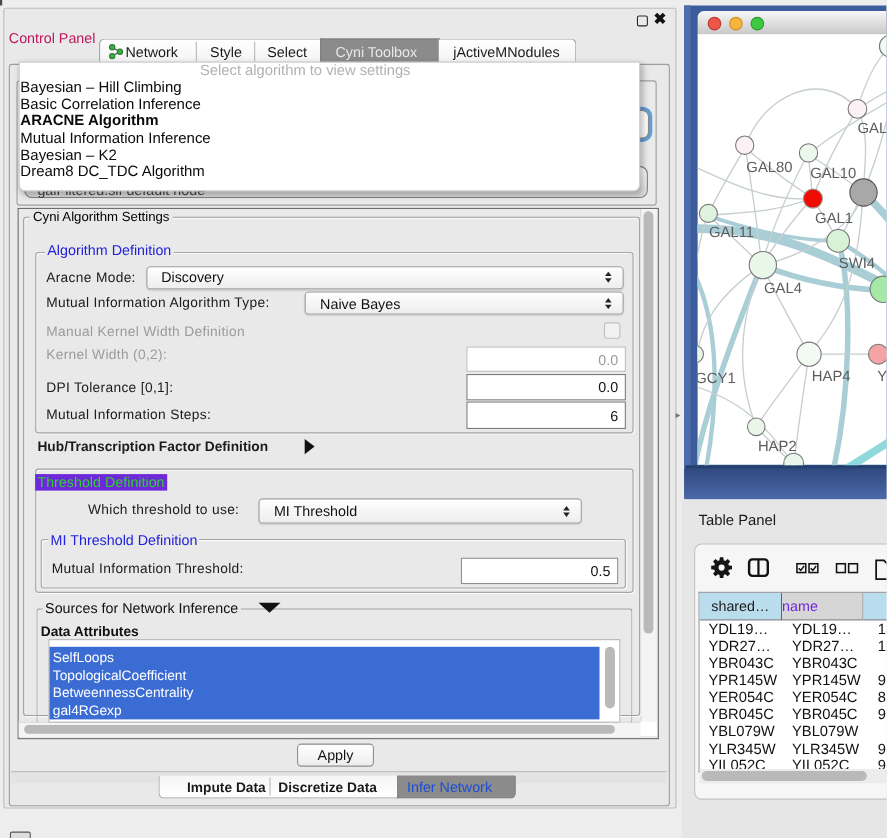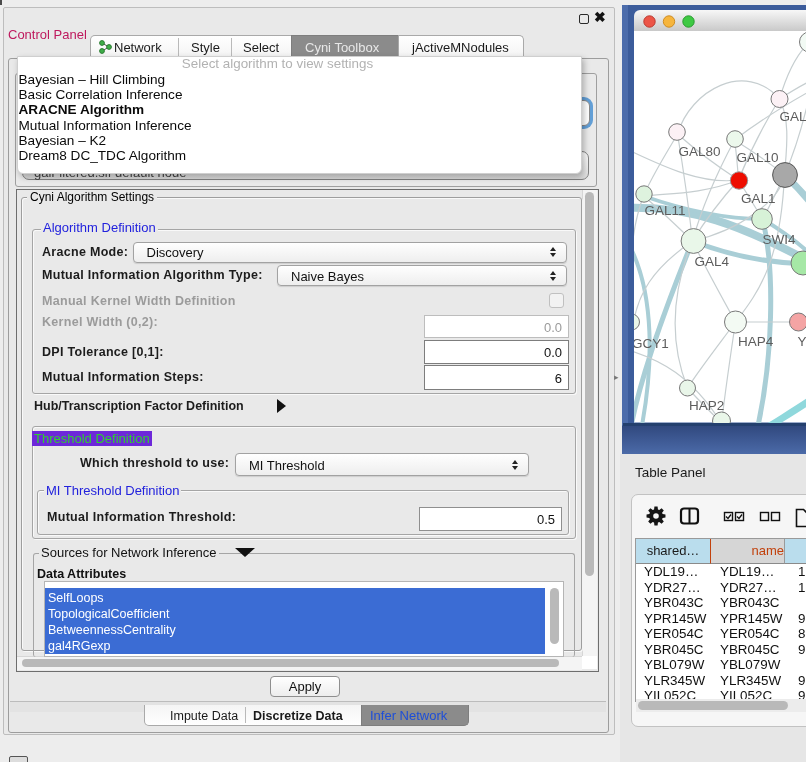--- a/index.html
+++ b/index.html
@@ -1,19 +1,19 @@
 <!DOCTYPE html>
 <html><head>
 <meta charset="utf-8">
 <style>
 html,body{margin:0;padding:0}
 body{width:806px;height:762px;position:relative;font-family:"Liberation Sans",sans-serif;background:#ededed;overflow:hidden}
 .abs{position:absolute}
 .gb{position:absolute;border:1px solid #a5a5a5;border-radius:3px;box-shadow:1px 1px 0 rgba(255,255,255,.7), inset 1px 1px 0 rgba(255,255,255,.7)}
-.lbl{position:absolute;font-size:12.5px;font-weight:bold;color:#1c1c1c;white-space:nowrap;letter-spacing:.3px}
+.lbl{position:absolute;font-size:12.5px;font-weight:normal;color:#1c1c1c;white-space:nowrap;letter-spacing:.3px}
 .combo{position:absolute;border:1px solid #a2a2a2;border-radius:4px;background:linear-gradient(#ffffff,#f7f7f7 45%,#eeeeee);box-shadow:0 1px 1px rgba(0,0,0,.12);font-size:13px;color:#111}
 .combo .ct{position:absolute;left:13px;top:50%;transform:translateY(-50%);white-space:nowrap}
 .arr{position:absolute;right:9px;top:50%;width:7px;height:12px;transform:translateY(-50%)}
 .arr:before{content:"";position:absolute;left:0;top:1px;border-left:3.5px solid transparent;border-right:3.5px solid transparent;border-bottom:4.5px solid #222}
 .arr:after{content:"";position:absolute;left:0;bottom:1px;border-left:3.5px solid transparent;border-right:3.5px solid transparent;border-top:4.5px solid #222}
 .tf{position:absolute;background:#fff;border:1px solid #8f8f8f;font-size:13px;color:#111;text-align:right}
 .tf span{position:absolute;right:6px;top:50%;transform:translateY(-50%)}
 .sbthumb{position:absolute;background:#b9b9b9;border-radius:5px}
 </style>
 </head>
@@ -122,21 +122,21 @@
 <div class="abs" style="left:45.4px;top:587.5px;width:500px;height:66.5px;background:#3b6cd4"></div>
 <div class="abs" style="left:48px;top:589.5px;font-size:12.5px;color:#fff;line-height:16px">SelfLoops<br>TopologicalCoefficient<br>BetweennessCentrality<br>gal4RGexp</div>
 <div class="sbthumb" style="left:550px;top:588px;width:8.5px;height:56px"></div>
 
 <div class="abs" style="left:270px;top:676px;width:68px;height:19px;background:linear-gradient(#ffffff,#ededed);border:1px solid #8f8f8f;border-radius:4px;text-align:center;font-size:13px;color:#111;line-height:19px">Apply</div>
 
 <div class="abs" style="left:10px;top:701px;width:596px;height:10px;background:#e3e3e3;border-top:1px solid #bcbcbc"></div>
 <div class="abs" style="left:144px;top:705px;width:216px;height:20px;background:linear-gradient(#f5f5f5,#ffffff);border:1px solid #a9a9a9;border-top:none;border-radius:0 0 0 5px"></div>
 <div class="abs" style="left:244.5px;top:707px;width:1px;height:16px;background:#b9b9b9"></div>
 <div class="abs" style="left:360.5px;top:705px;width:106px;height:20px;background:#8b8b8b;border:1px solid #7e7e7e;border-top:none;border-radius:0 0 5px 0"></div>
-<div class="abs" style="left:170px;top:709px;font-size:12.5px;font-weight:normal;color:#1a1a1a">Impute Data</div>
+<div class="abs" style="left:170px;top:709px;font-size:12.5px;font-weight:bold;color:#1a1a1a">Impute Data</div>
 <div class="abs" style="left:253px;top:709px;font-size:12.5px;font-weight:bold;color:#1a1a1a">Discretize Data</div>
 <div class="abs" style="left:370px;top:708px;font-size:13px;color:#1d4ed8">Infer Network</div>
 
 <div class="abs" style="left:9px;top:756px;width:17px;height:10px;border:1.5px solid #555;background:#ddd;border-radius:2px"></div>
 
 <div class="abs" style="left:17px;top:56px;width:563px;height:116px;background:#fff;border-radius:0 0 6px 6px;box-shadow:2px 3px 6px rgba(0,0,0,.28);border:1px solid #cfcfcf"></div>
 <div class="abs" style="left:17px;top:56px;width:521px;height:15px;font-size:13.4px;color:#b2b2b2;text-align:center;line-height:15px">Select algorithm to view settings</div>
 <div class="abs" style="left:18.5px;top:71.5px;font-size:13.6px;color:#0a0a0a;line-height:15.35px">Bayesian – Hill Climbing<br>Basic Correlation Inference<br><b>ARACNE Algorithm</b><br>Mutual Information Inference<br>Bayesian – K2<br>Dream8 DC_TDC Algorithm</div>
 
 <div class="abs" style="left:614px;top:372px;font-size:9px;color:#777">▸</div>
@@ -246,21 +246,21 @@
 <path d="M82,10.5 l2,2 l3,-4" stroke-width="1.3"></path>
 <path d="M93,10.5 l2,2 l3,-4" stroke-width="1.3"></path>
 <rect x="116.5" y="6.5" width="8" height="8"></rect>
 <rect x="127.5" y="6.5" width="8" height="8"></rect>
 <path d="M152.5,3.5 h7 l4,4 v13 h-11 z" stroke-width="1.6"></path>
 </g>
 </svg>
 
 <div class="abs" style="left:635px;top:538px;width:171px;height:162px;background:#fff;border:1px solid #9a9a9a;border-right:none;overflow:hidden">
   <div class="abs" style="left:0;top:0;width:74px;height:24px;background:#badded;border-right:1px solid #c2410c;border-bottom:1px solid #8a8a8a;text-align:center;font-size:13px;line-height:24px;color:#1a1a1a">shared…</div>
-  <div class="abs" style="left:75px;top:0;width:73px;height:24px;background:#d6d6d6;border-right:1px solid #9a9a9a;border-bottom:1px solid #8a8a8a;text-align:right;font-size:13px;line-height:24px;color:#c2410c">name</div>
+  <div class="abs" style="left:75px;top:0;width:73px;height:24px;background:#d6d6d6;border-right:1px solid #9a9a9a;border-bottom:1px solid #8a8a8a;text-align:left;font-size:13px;line-height:24px;color:#6d28d9">name</div>
   <div class="abs" style="left:149px;top:0;width:22px;height:24px;background:#badded;border-bottom:1px solid #8a8a8a"></div>
   <div class="abs" style="left:8px;top:25px;font-size:13.4px;color:#111;line-height:15.5px">YDL19…<br>YDR27…<br>YBR043C<br>YPR145W<br>YER054C<br>YBR045C<br>YBL079W<br>YLR345W<br>YIL052C</div>
   <div class="abs" style="left:84px;top:25px;font-size:13.4px;color:#111;line-height:15.5px">YDL19…<br>YDR27…<br>YBR043C<br>YPR145W<br>YER054C<br>YBR045C<br>YBL079W<br>YLR345W<br>YIL052C</div>
   <div class="abs" style="left:162px;top:25px;font-size:13.4px;color:#111;line-height:15.5px">13<br>12<br><br>9.<br>8.<br>9.<br><br>9.<br>9.</div>
 </div>
 
 <div class="abs" style="left:636px;top:699px;width:170px;height:13px;background:#ececec"></div>
 <div class="sbthumb" style="left:638px;top:700.5px;width:150px;height:9px"></div>
 
 </body></html>

